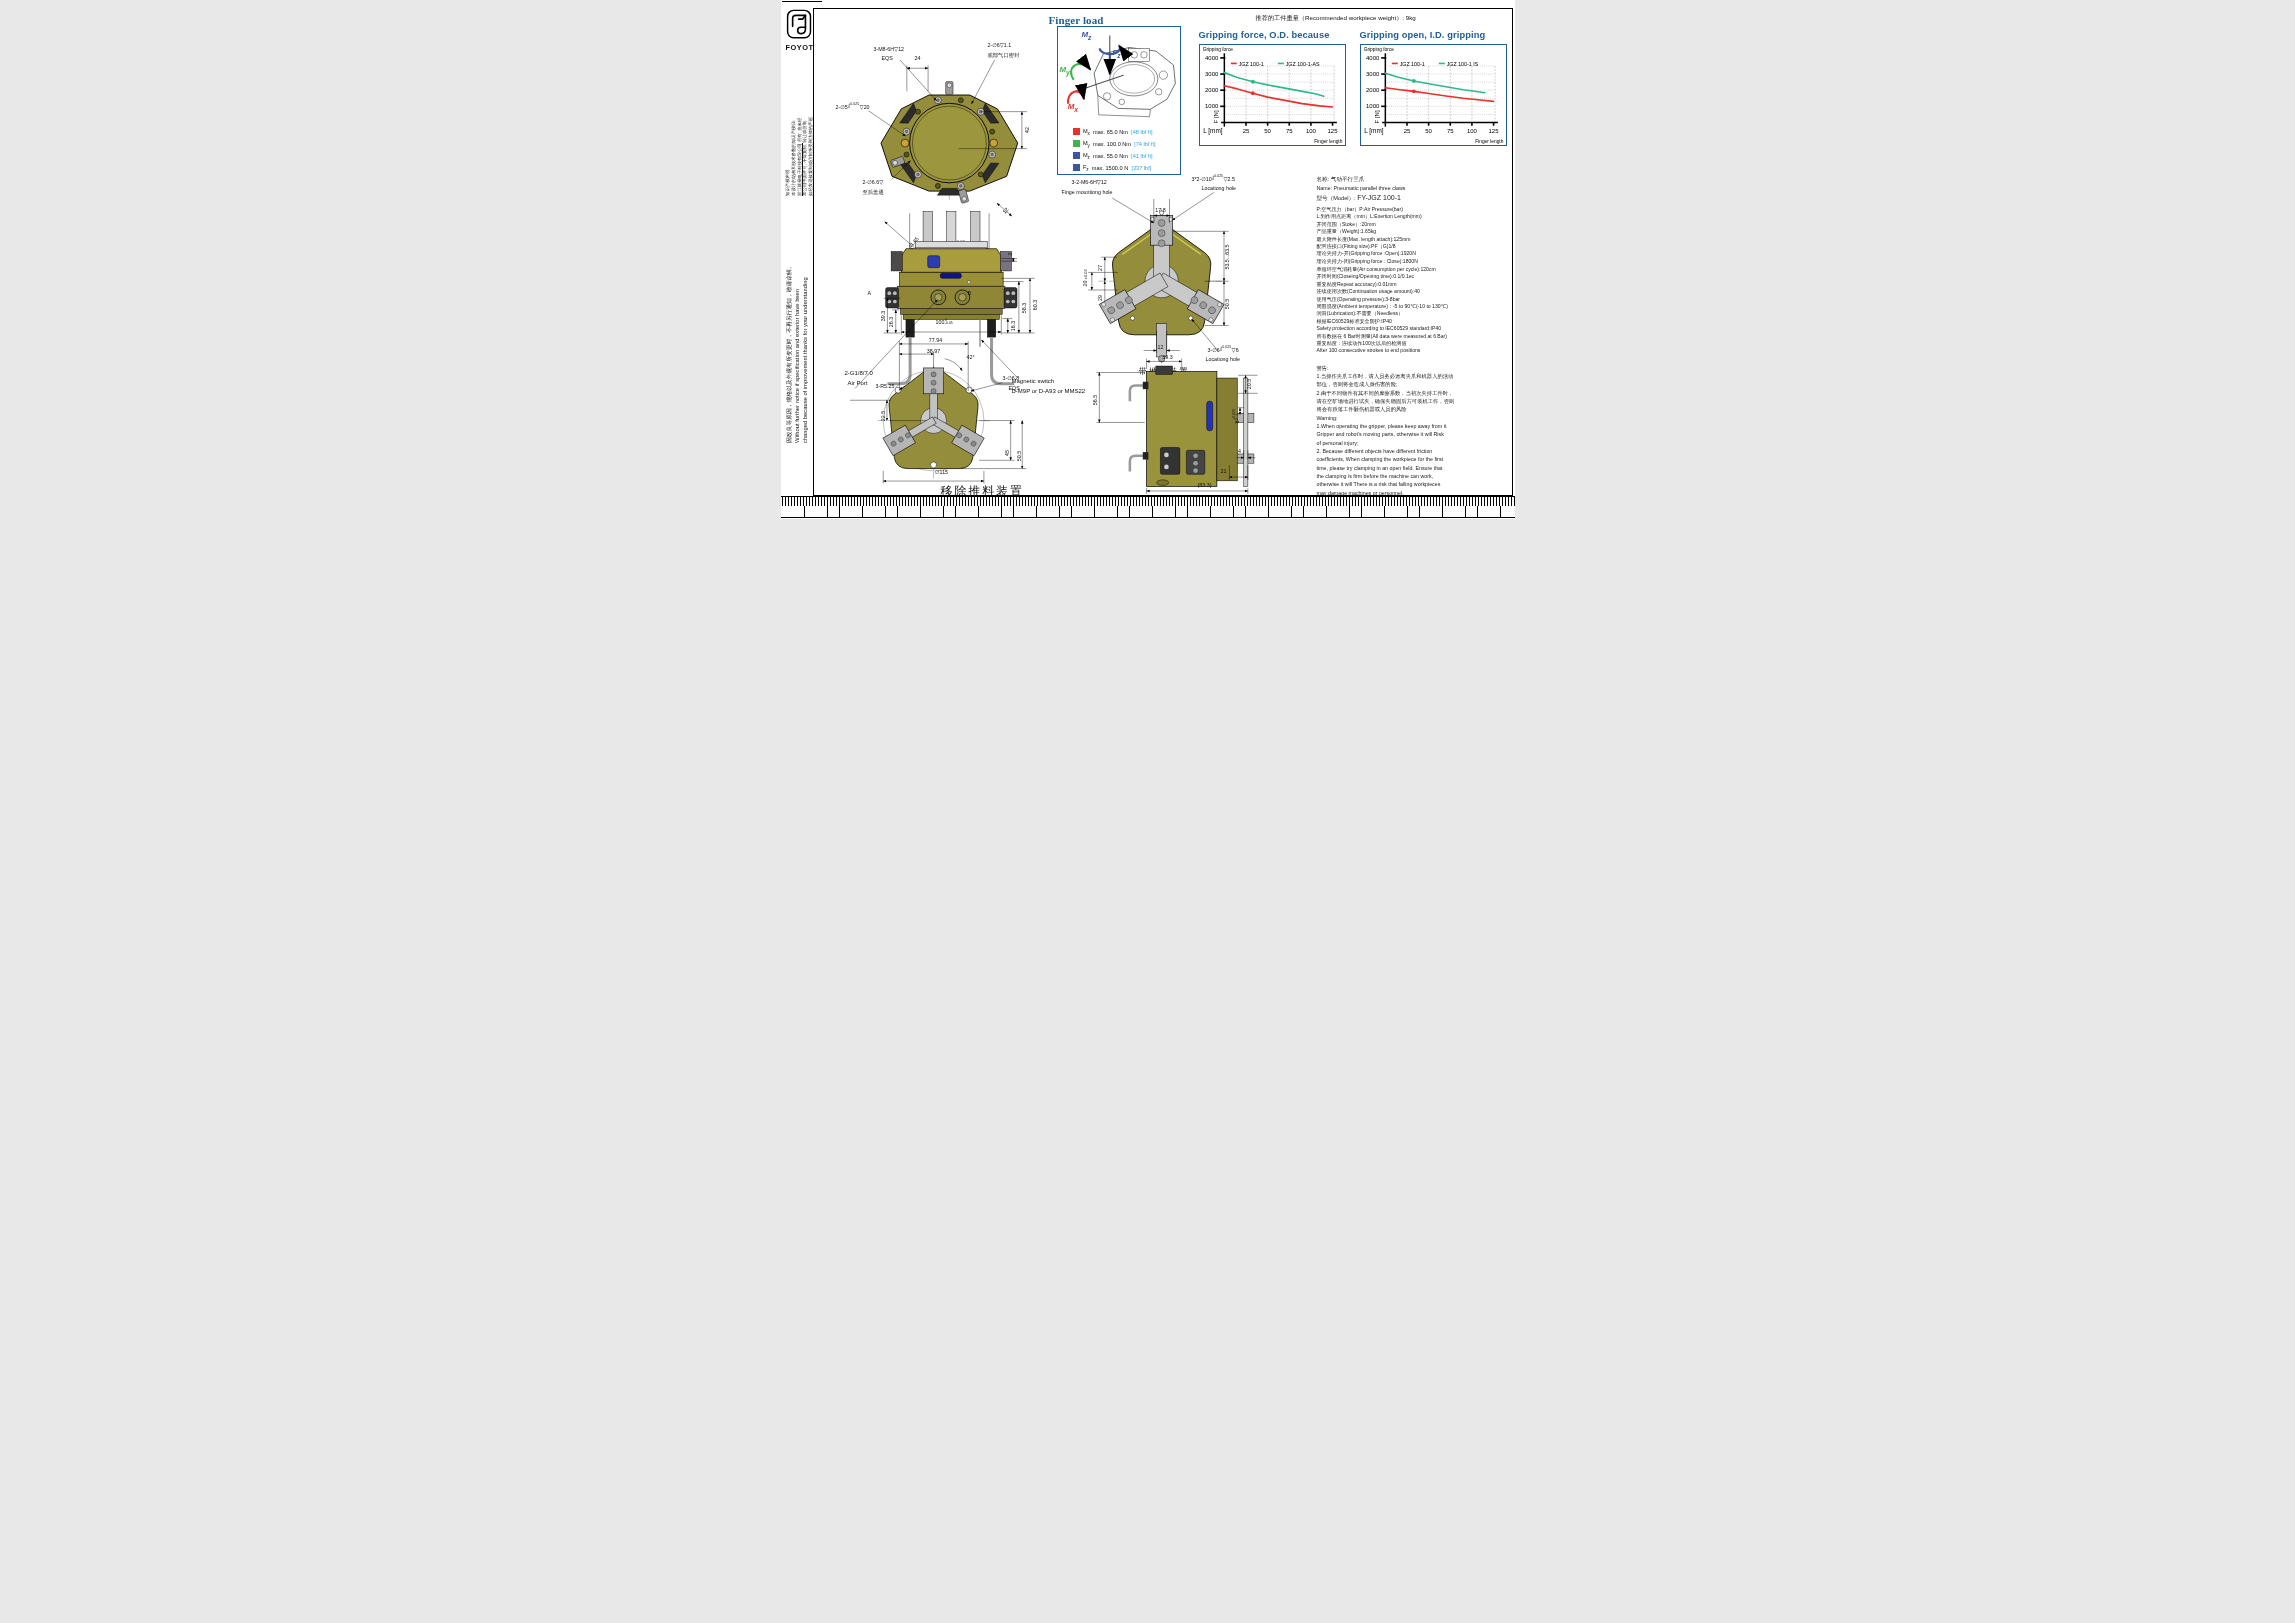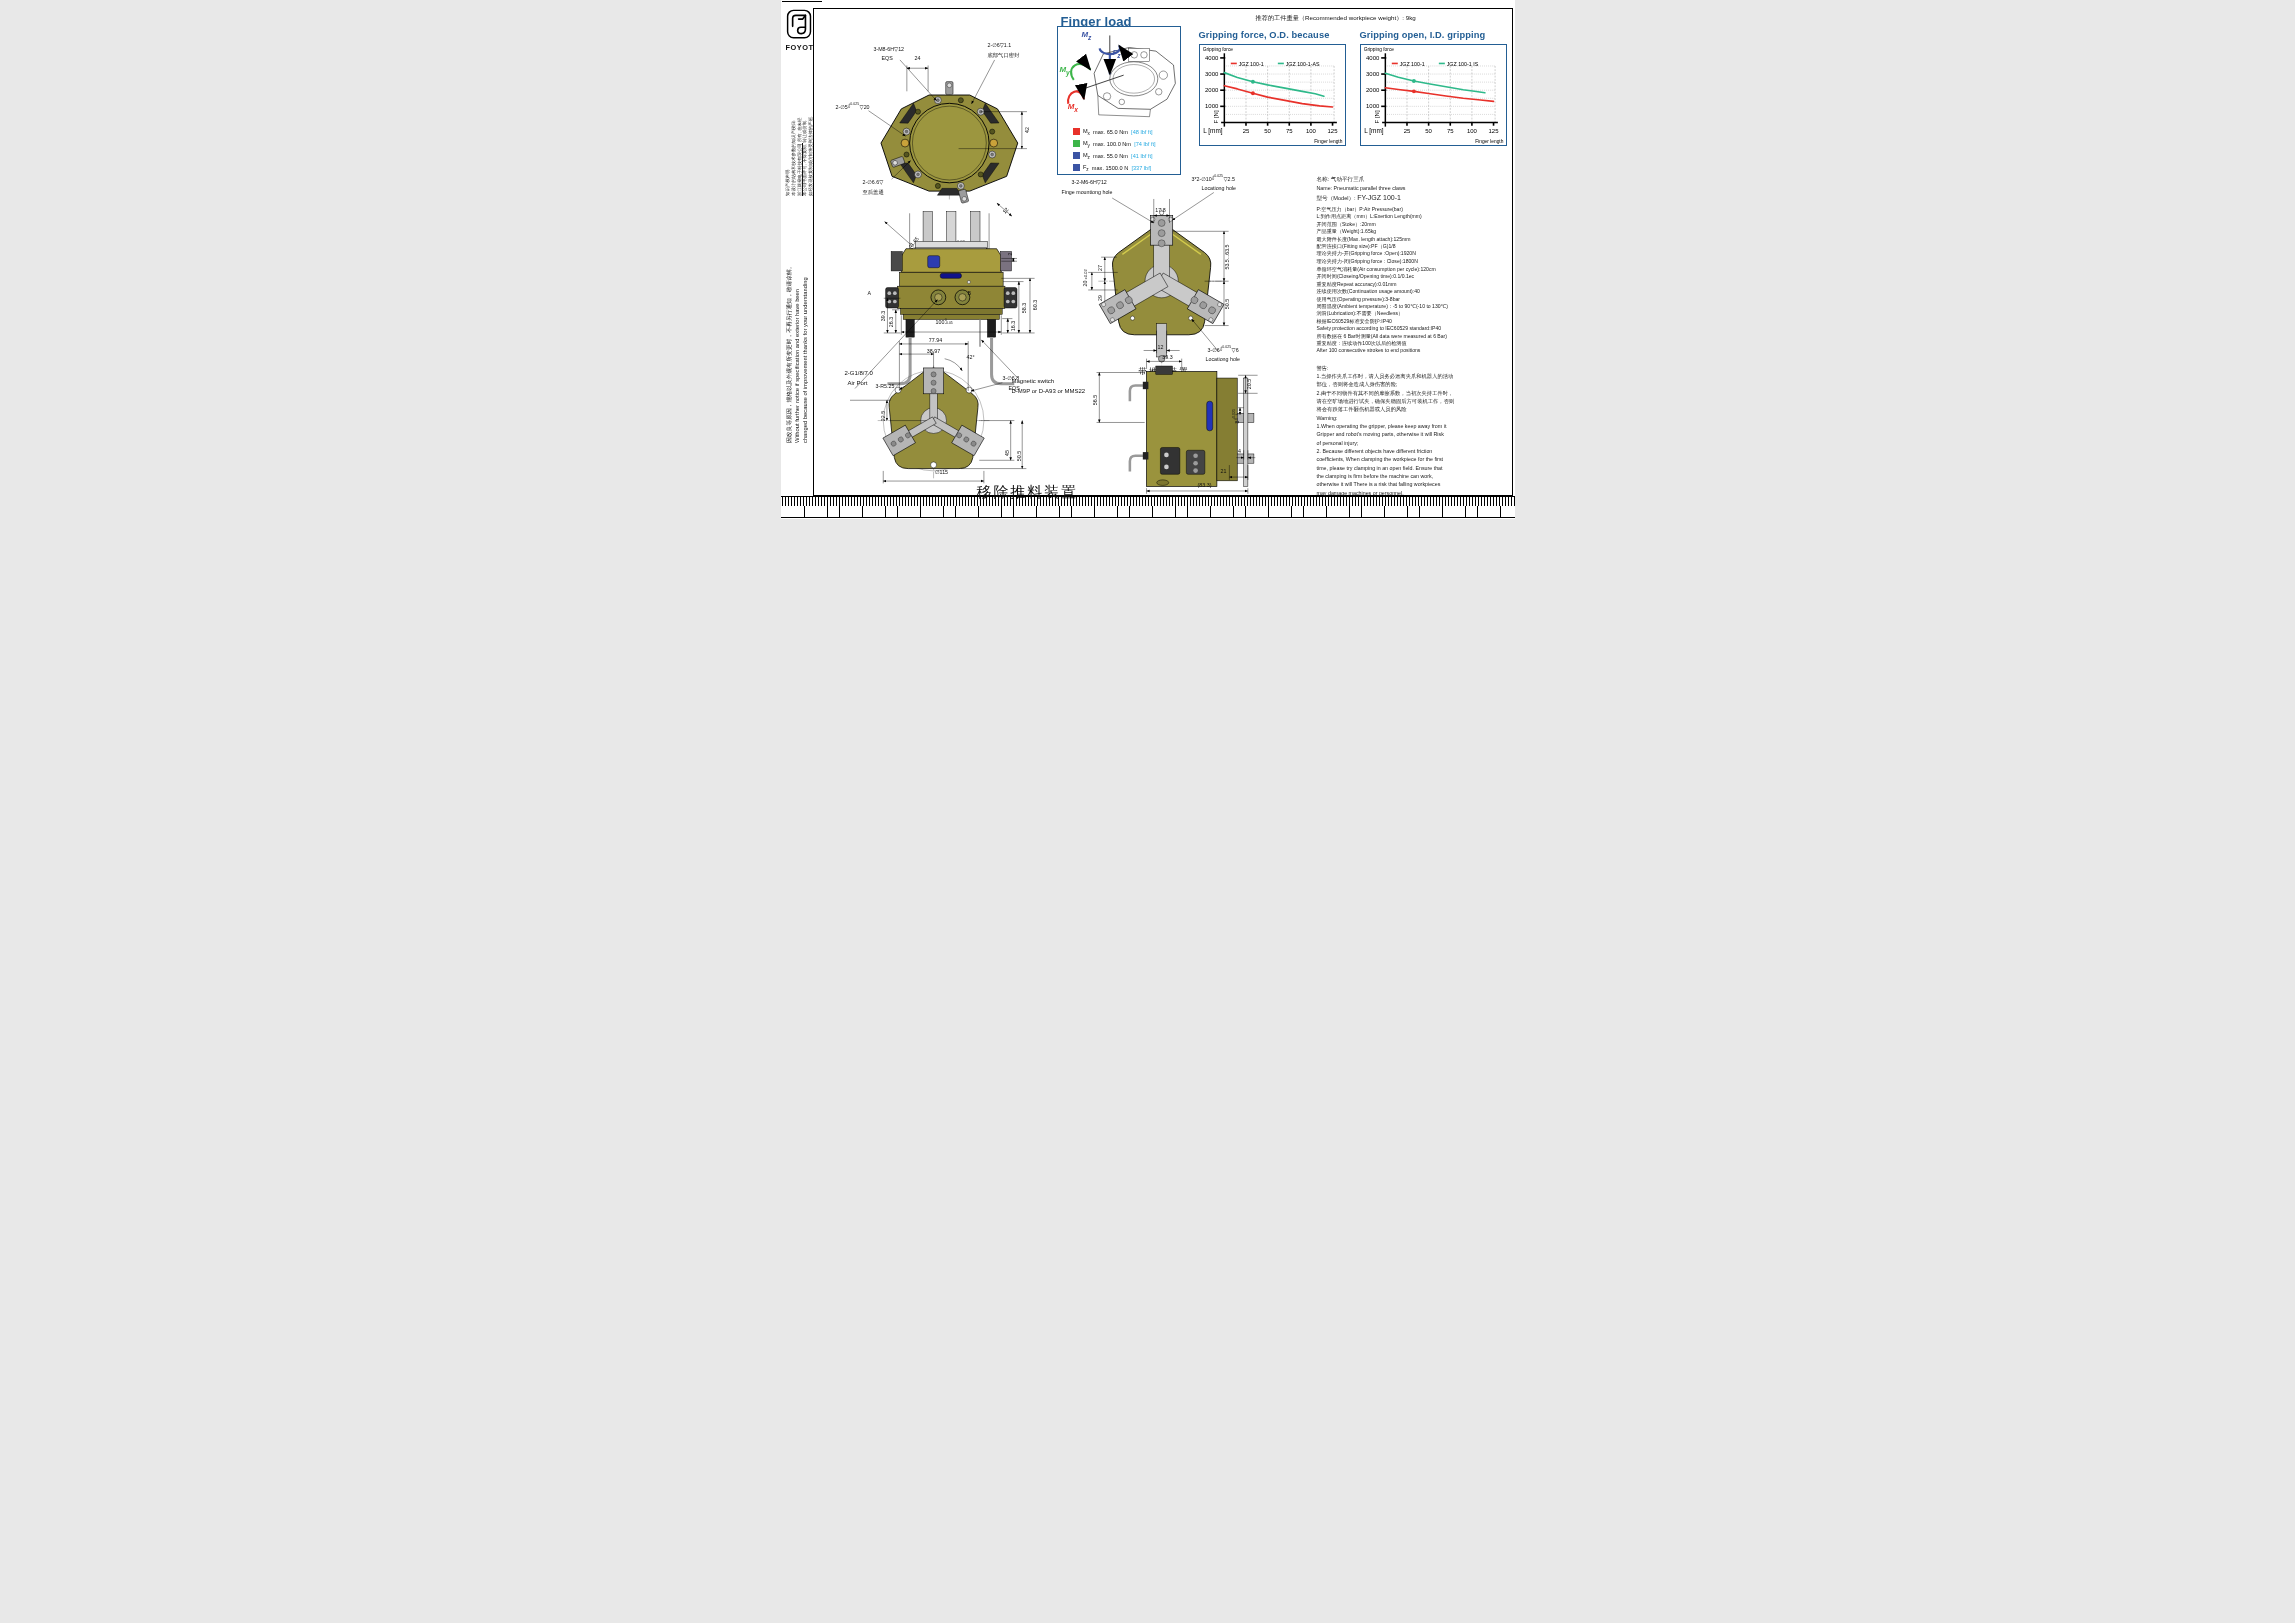--- a/index.html
+++ b/index.html
@@ -301,21 +301,21 @@
   <div class="L C" style="left:155px;top:341px;">77.94</div>
   <div class="L C" style="left:153px;top:352px;">38.97</div>
   <div class="L" style="left:186px;top:355px;">42°</div>
   <div class="L" style="left:95px;top:384px;">3-R5.25</div>
   <div class="L" style="left:222px;top:376px;">3-∅6.8</div>
   <div class="L" style="left:228px;top:386px;">EQS</div>
   <div class="L V" style="left:103px;top:416px;">22.5</div>
   <div class="L V" style="left:227px;top:453px;">45</div>
   <div class="L V" style="left:239px;top:456px;">50.5</div>
   <div class="L C" style="left:161px;top:473px;">∅115</div>
-  <div class="cap" style="left:160px;top:483px;font-size:15px;margin-left:36px;">移除推料装置</div>
+  <div class="cap" style="left:160px;top:483px;font-size:12px;">移除推料装置</div>
 
   <svg class="abs" style="left:285px;top:171px;" width="231" height="213" viewBox="0 0 500 460">
     <line class="cl" x1="70" y1="238" x2="344" y2="238"></line>
     <line class="cl" x1="207" y1="80" x2="207" y2="420"></line>
     <path d="M189,122 Q207,110 225,122 L300,176 Q316,188 313,208 L300,326 Q296,354 266,354 L148,354 Q118,354 114,326 L101,208 Q98,188 114,176 Z" fill="#948d3c" stroke="#000" stroke-width="1.8"></path>
     <path d="M122,180 L198,126" stroke="#d2ca4c" stroke-width="3" fill="none"></path>
     <path d="M292,180 L216,126" stroke="#d2ca4c" stroke-width="3" fill="none"></path>
     <rect x="196" y="330" width="22" height="72" fill="#c2c2c2" stroke="#000"></rect>
     <circle cx="207" cy="406" r="7" fill="#aaa" stroke="#000"></circle>
     <circle cx="207" cy="238" r="36" fill="#c9c9c9" stroke="#000"></circle>
@@ -437,21 +437,21 @@
     </g>
   </svg>
   <div class="L C" style="left:387px;top:358px;">39.3</div>
   <div class="L V" style="left:315px;top:400px;">56.5</div>
   <div class="L V" style="left:469px;top:384px;">20.5</div>
   <div class="L V" style="left:456px;top:416px;"><span>8</span><span class="ts"><i>+0.025</i><i>0</i></span></div>
   <div class="L C" style="left:459px;top:452px;">4</div>
   <div class="L C" style="left:443px;top:472px;">21</div>
   <div class="L C" style="left:424px;top:486px;">(83.3)</div>
 
-  <div class="h1" style="left:280px;top:14.3px;font-size:13px;">Finger load</div>
+  <div class="h1" style="left:268px;top:14.3px;font-size:11px;font-family:Liberation Serif, serif;">Finger load</div>
   <div class="flbox">
     <svg class="abs" style="left:1.4px;top:1.9px;" width="121" height="96" viewBox="0 0 262 208">
       <path d="M96,54 L152,40 L210,48 L248,78 L252,118 L234,152 L198,174 L128,172 L84,144 L76,96 Z" fill="#fff" stroke="#222" stroke-width="1.4"></path>
       <ellipse cx="162" cy="108" rx="52" ry="37" fill="#fff" stroke="#222" stroke-width="1.2"></ellipse>
       <ellipse cx="162" cy="108" rx="45" ry="31" fill="none" stroke="#222" stroke-width="0.8"></ellipse>
       <rect x="150" y="42" width="46" height="28" fill="#fff" stroke="#222"></rect>
       <circle cx="163" cy="56" r="7" fill="none" stroke="#222"></circle>
         <circle cx="184" cy="56" r="7" fill="none" stroke="#222"></circle>
       <circle cx="226" cy="100" r="9" fill="none" stroke="#222"></circle>
         <circle cx="216" cy="136" r="7" fill="none" stroke="#222"></circle>

